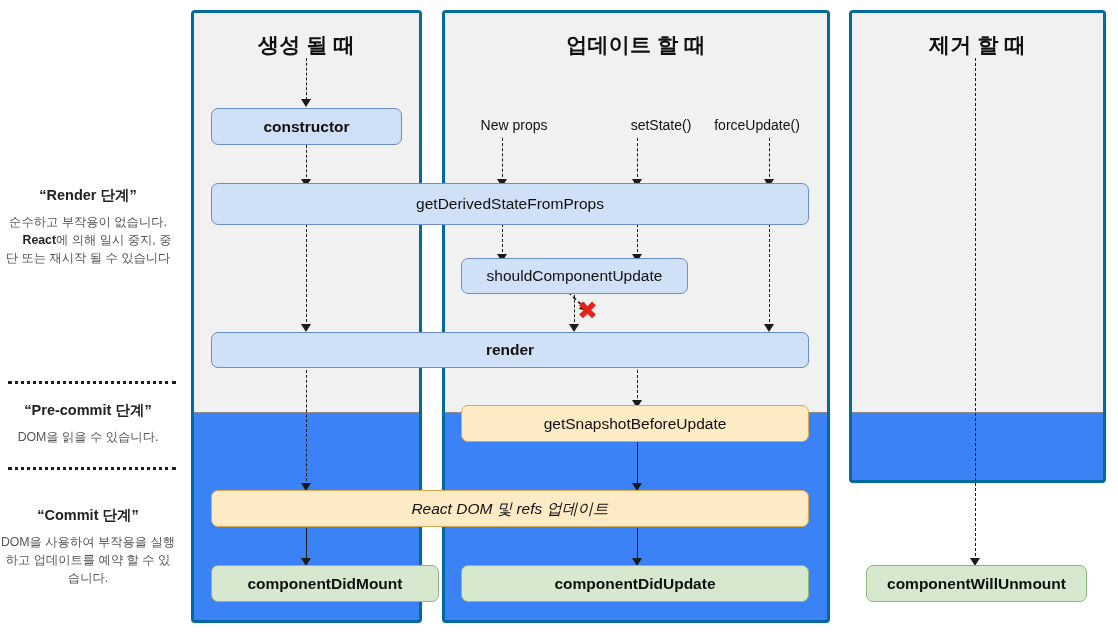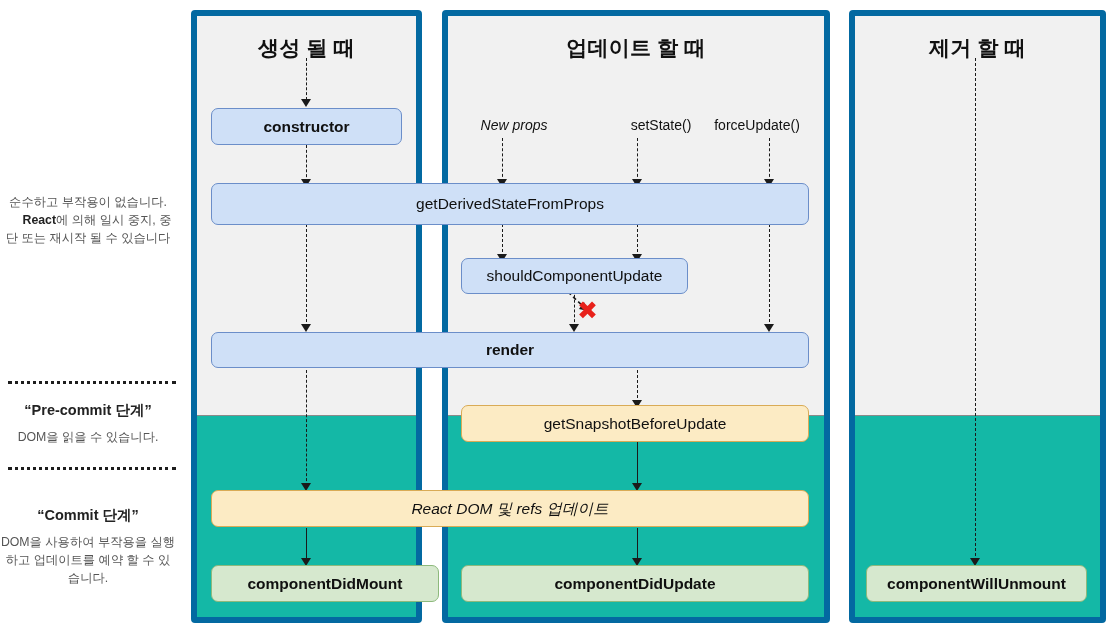--- a/index.html
+++ b/index.html
@@ -15,24 +15,24 @@
     position: relative;
     width: 1118px;
     height: 633px;
     overflow: hidden;
     background: #ffffff;
   }
 
   
   .panel {
     position: absolute;
-    border: 6px solid #0369a1;
+    border: 3px solid #0369a1;
     border-radius: 4px;
     box-sizing: border-box;
-    background: #14b8a6;
+    background: #3b82f6;
   }
   .panel-top {
     position: absolute;
     left: 0;
     right: 0;
     top: 0;
     background: #f1f1f1;
     border-bottom: 1px solid #8a8a8a;
     box-sizing: border-box;
   }
@@ -104,21 +104,21 @@
   
   .trigger {
     position: absolute;
     font-size: 14px;
     color: #111111;
     text-align: center;
     white-space: nowrap;
     transform: translateX(-50%);
     z-index: 6;
   }
-  .trigger.italic { font-style: italic; }
+  .trigger.italic { }
 
   
   .vline {
     position: absolute;
     width: 0;
     z-index: 3;
   }
   .vline.dashed { border-left: 1.6px dashed #1a1a1a; }
   .vline.solid  { border-left: 1.6px solid #1a1a1a; }
   .arrowhead {
@@ -151,26 +151,27 @@
   <div class="panel" style="left:191px; top:10px; width:231px; height:613px;">
     <div class="panel-top" style="height:400px;"></div>
     <div class="panel-head">생성 될 때</div>
   </div>
 
   <div class="panel" style="left:442px; top:10px; width:388px; height:613px;">
     <div class="panel-top" style="height:400px;"></div>
     <div class="panel-head">업데이트 할 때</div>
   </div>
 
-  <div class="panel" style="left:849px; top:10px; width:257px; height:613px;">
+  <div class="panel" style="left:849px; top:10px; width:257px; height:473px;">
     <div class="panel-top" style="height:400px;"></div>
     <div class="panel-head">제거 할 때</div>
   </div>
 
   <div class="legend" style="top:186px;">
+    <div class="ltitle">“Render 단계”</div>
     <div class="lbody"><span>순수하고 부작용이 없습니다. </span><b>React</b><span>에 의해 일시 중지, 중단 또는 재시작 될 수 있습니다</span></div>
   </div>
 
   <div class="dotted-rule" style="top:381px;"></div>
 
   <div class="legend" style="top:401px;">
     <div class="ltitle">“Pre-commit 단계”</div>
     <div class="lbody">DOM을 읽을 수 있습니다.</div>
   </div>
 

